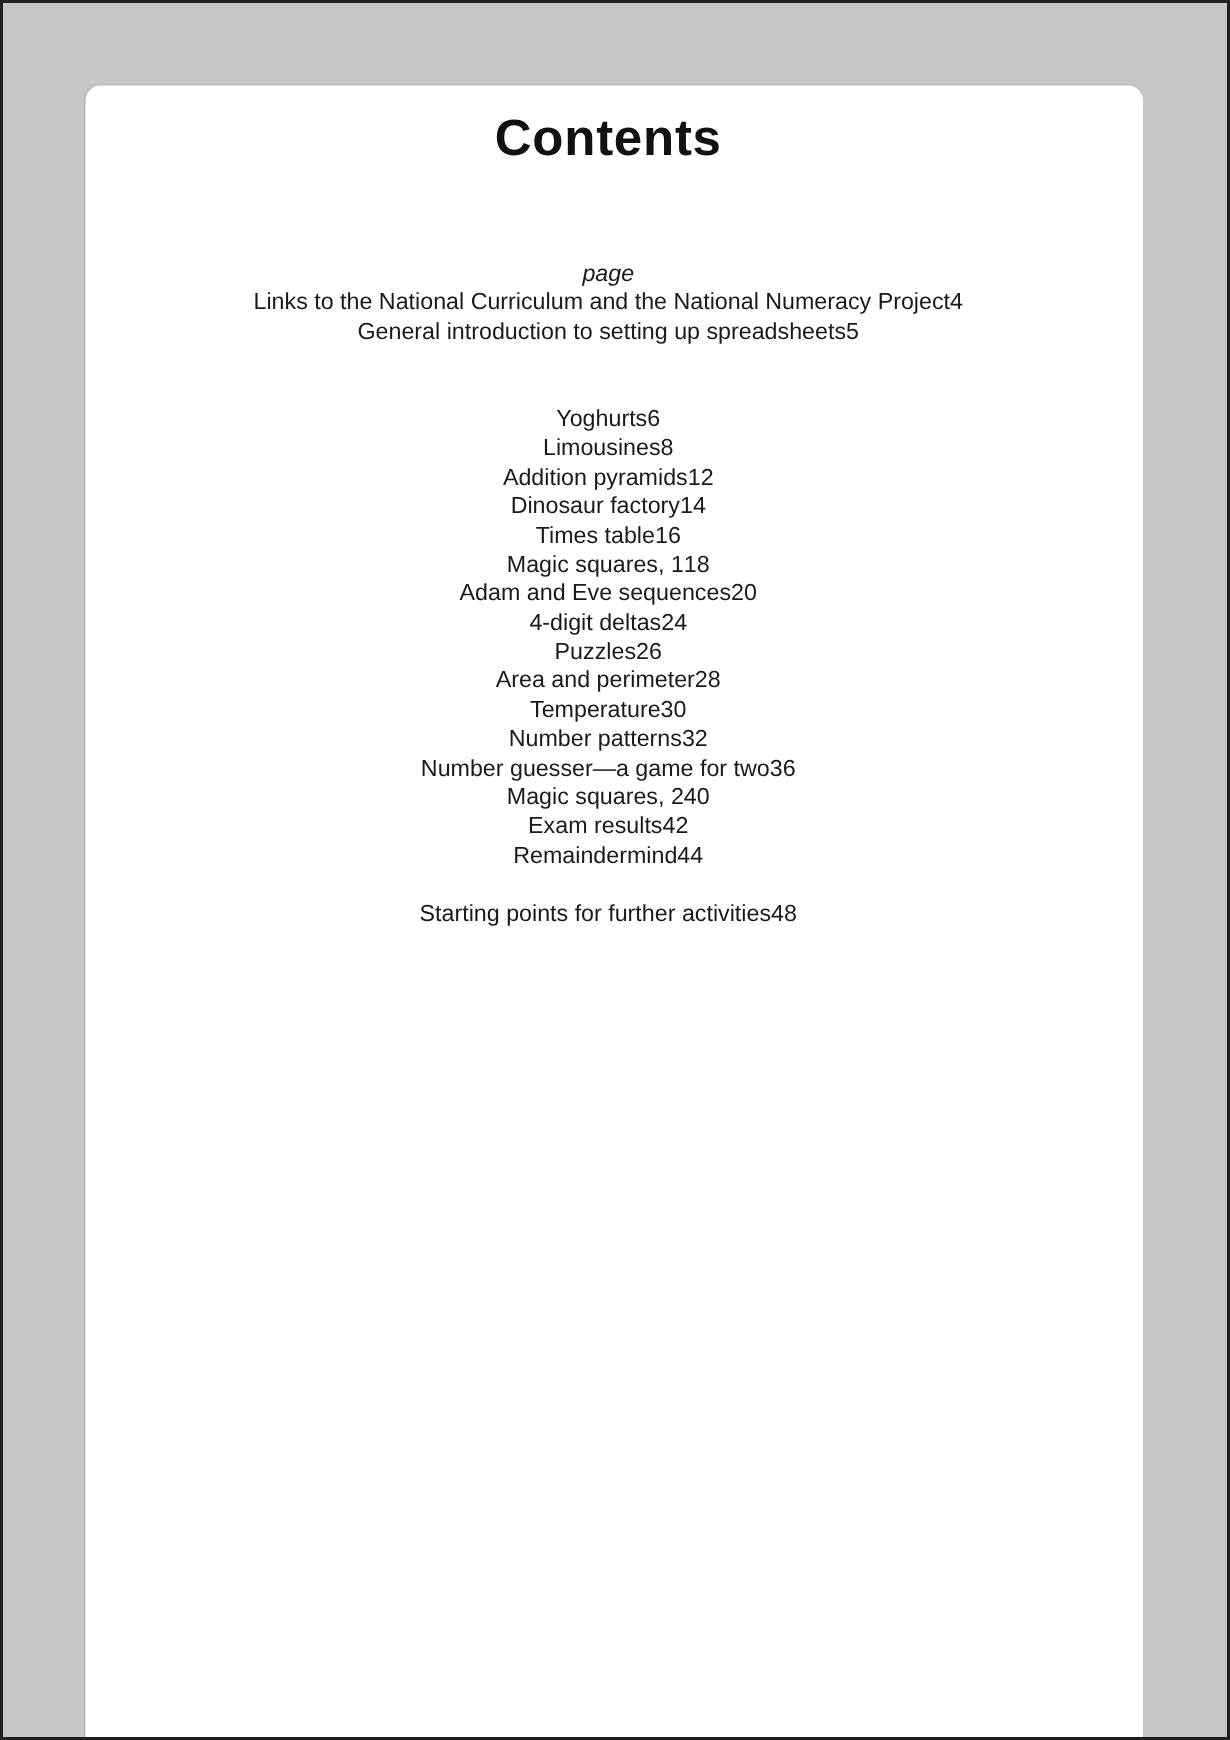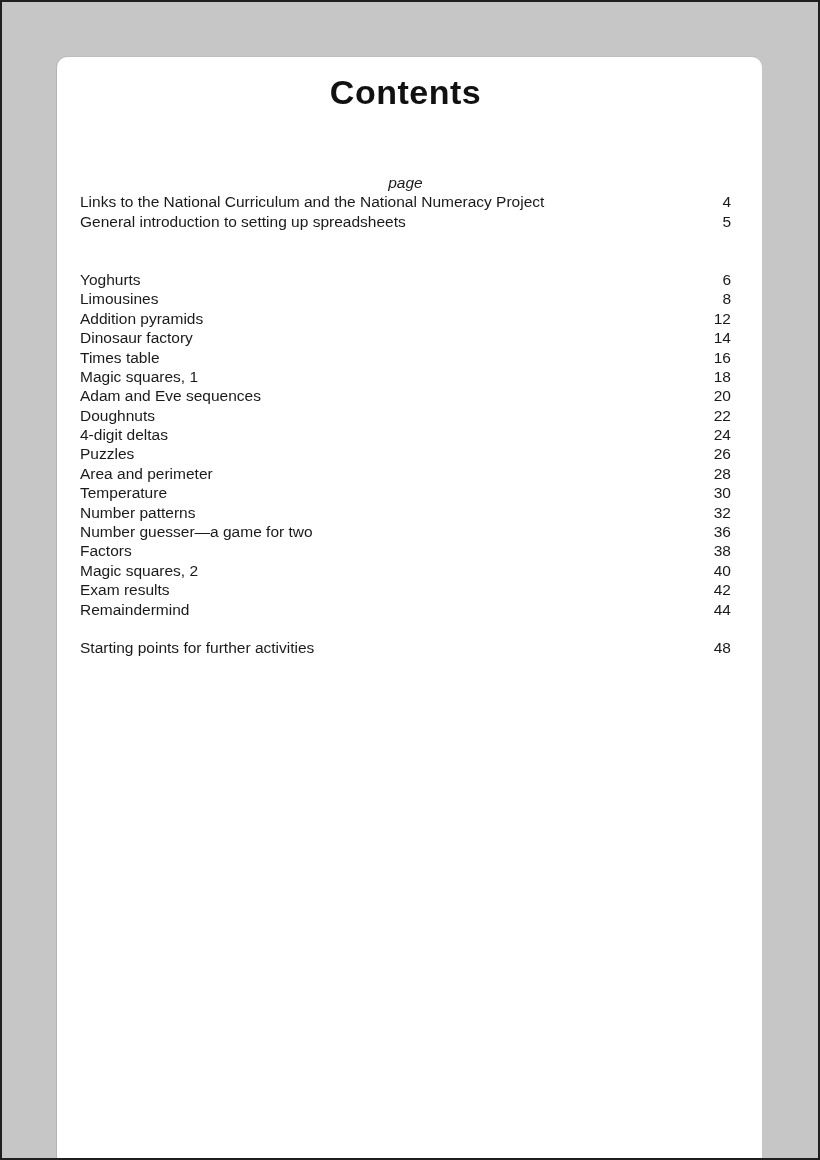--- a/index.html
+++ b/index.html
@@ -43,21 +43,21 @@
     line-height: 19.4px;
   }
   .toc-header-row {
     height: 19.4px;
     text-align: center;
     font-style: italic;
   }
   .toc-row {
     height: 19.4px;
     display: flex;
-    justify-content: space-between;
+    justify-content: center;
     align-items: baseline;
   }
   .toc-row .label { white-space: nowrap; }
   .toc-row .pageno { text-align: right; }
   .gap-1 { height: 19.4px; }
   .gap-2 { height: 38.8px; }
 </style>
 </head>
 <body>
 
@@ -114,24 +114,20 @@
   <div class="toc-row">
     <span class="label">Magic squares, 1</span>
     <span class="pageno">18</span>
   </div>
 
   <div class="toc-row">
     <span class="label">Adam and Eve sequences</span>
     <span class="pageno">20</span>
   </div>
 
-  <div class="toc-row">
-    <span class="label">Doughnuts</span>
-    <span class="pageno">22</span>
-  </div>
 
   <div class="toc-row">
     <span class="label">4-digit deltas</span>
     <span class="pageno">24</span>
   </div>
 
   <div class="toc-row">
     <span class="label">Puzzles</span>
     <span class="pageno">26</span>
   </div>
@@ -150,24 +146,20 @@
     <span class="label">Number patterns</span>
     <span class="pageno">32</span>
   </div>
 
 
   <div class="toc-row">
     <span class="label">Number guesser—a game for two</span>
     <span class="pageno">36</span>
   </div>
 
-  <div class="toc-row">
-    <span class="label">Factors</span>
-    <span class="pageno">38</span>
-  </div>
 
   <div class="toc-row">
     <span class="label">Magic squares, 2</span>
     <span class="pageno">40</span>
   </div>
 
   <div class="toc-row">
     <span class="label">Exam results</span>
     <span class="pageno">42</span>
   </div>

